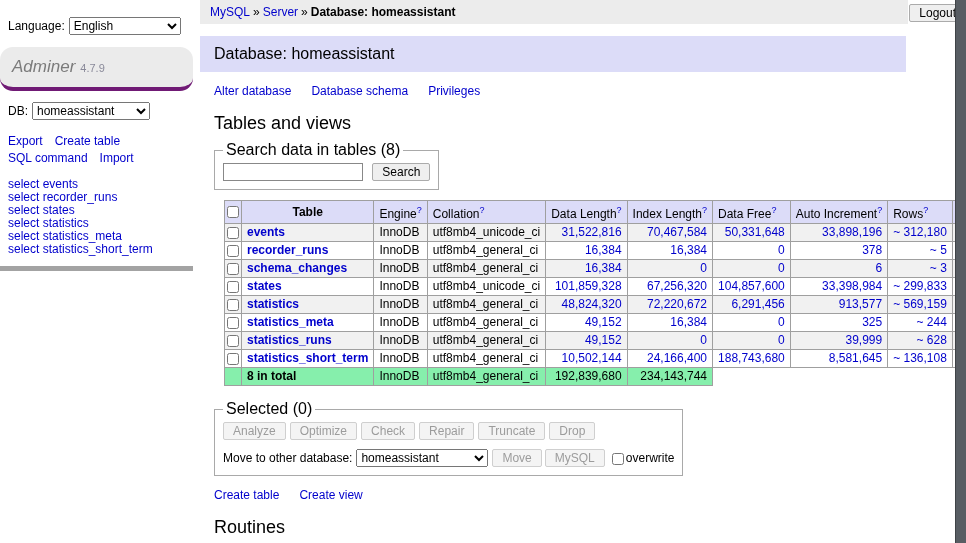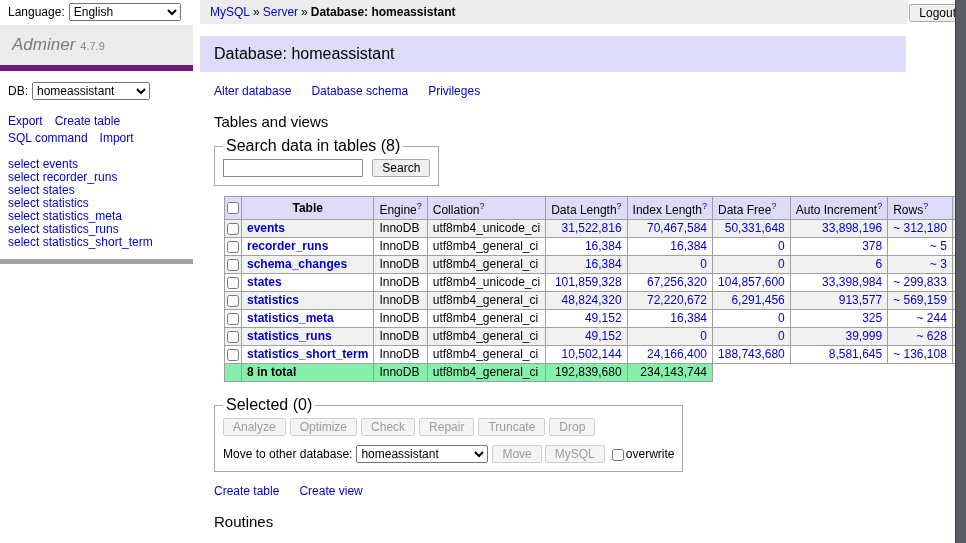--- a/index.html
+++ b/index.html
@@ -14,23 +14,23 @@
   button {
     font-family: inherit; font-size:12px; padding:1px 9px;
     background:#efefef; border:1px solid #ababab; border-radius:2px; color:#000;
   }
   button:disabled { color:#9c9c9c; background:#f4f4f4; border-color:#cfcfcf; }
   select { font-family:inherit; font-size:12px; }
   input[type=text] { font-family:inherit; font-size:12px; border:1px solid #888; padding:1px 3px; }
 
   
   .sidebar { position:absolute; left:0; top:0; width:193px; height:100%; background:#fff; }
-  .lang-row { padding:3px 8px 4px; white-space:nowrap; }
+  .lang-row { padding:17px 8px 4px; white-space:nowrap; }
   .lang-row select { width:112px; margin-left:4px; }
-  .brand { background:#ebebeb; border-bottom:6px solid #701a75; padding:10px 12px; margin-top:0; }
+  .brand { background:#ebebeb; border-bottom:4px solid #701a75; padding:10px 12px; margin-top:8px;border-radius:13px; }
   .brand-name { font-style:italic; font-size:17px; color:#7b7b7b; }
   .brand-ver { font-size:11px; color:#8a8a9a; margin-left:5px; }
   .db-row { padding:11px 8px 4px; }
   .db-row select { width:118px; margin-left:4px; }
   .side-actions { padding:10px 8px 0; }
   .side-actions p { margin:0 0 3px; }
   .side-actions a { margin-right:12px; }
   .side-tables { padding:10px 8px 10px; border-bottom:5px solid #a3a3a3; }
   .side-tables a { display:block; line-height:13px; }
 
@@ -45,21 +45,21 @@
 
   
   .content { position:absolute; left:200px; top:24px; width:706px; }
   h2 {
     margin:12px 0 0; padding:9px 14px; background:#dcdcf8;
     font-size:16px; font-weight:normal;
   }
   .inner { padding:0 14px; }
   .nav-links { margin:12px 0; }
   .nav-links a { margin-right:20px; }
-  h3 { margin:15px 0 7px; font-size:15px; font-weight:normal; }
+  h3 { margin:15px 0 7px; font-size:18px; font-weight:normal; }
 
   fieldset { border:1px solid #a9a9a9; margin:0; padding:4px 8px 8px; width:fit-content; }
   legend { font-size:16px; padding:0 3px; }
   .search-fs input { width:140px; margin-right:6px; }
 
   
   table.tables { border-collapse:collapse; margin:10px 0 14px 10px; }
   .tables td, .tables th {
     border:1px solid #9f9f9f; padding:2px 5px; line-height:13px;
     font-size:12px; text-align:left; white-space:nowrap;
@@ -118,21 +118,20 @@
     <div class="side-actions">
       <p id="side-actions-2"><a href="#">Export</a><a href="#">Create table</a></p>
       <p id="side-actions-1"><a href="#">SQL command</a><a href="#">Import</a></p>
     </div>
     <div class="side-tables" id="side-tables">
         <a href="#">select events</a>
         <a href="#">select recorder_runs</a>
         <a href="#">select states</a>
         <a href="#">select statistics</a>
         <a href="#">select statistics_meta</a>
-        <a href="#">select statistics_runs</a>
         <a href="#">select statistics_short_term</a>
       </div>
   </aside>
 
   <div class="topbar">
     <a href="#">MySQL</a><span class="bc-sep">»</span><a href="#">Server</a><span class="bc-sep">»</span><span class="bc-current">Database: homeassistant</span>
   </div>
   <button class="logout">Logout</button>
 
   <main class="content">

